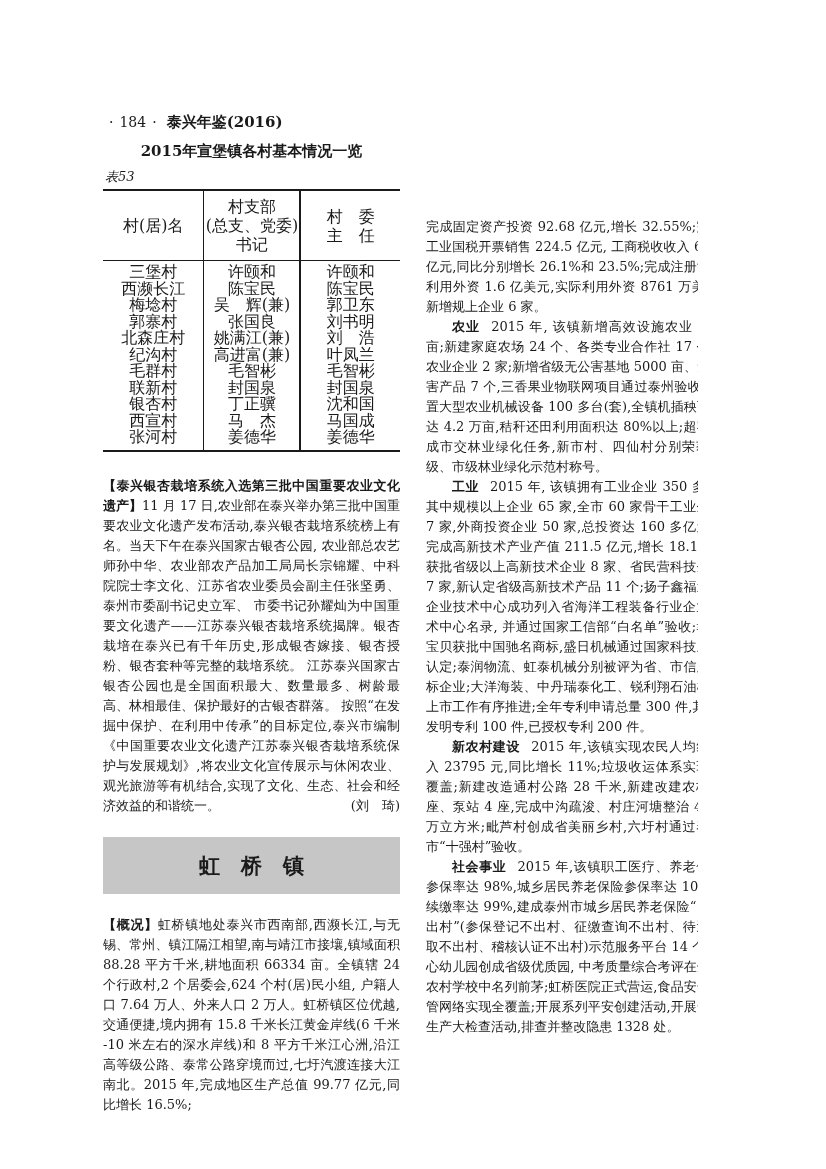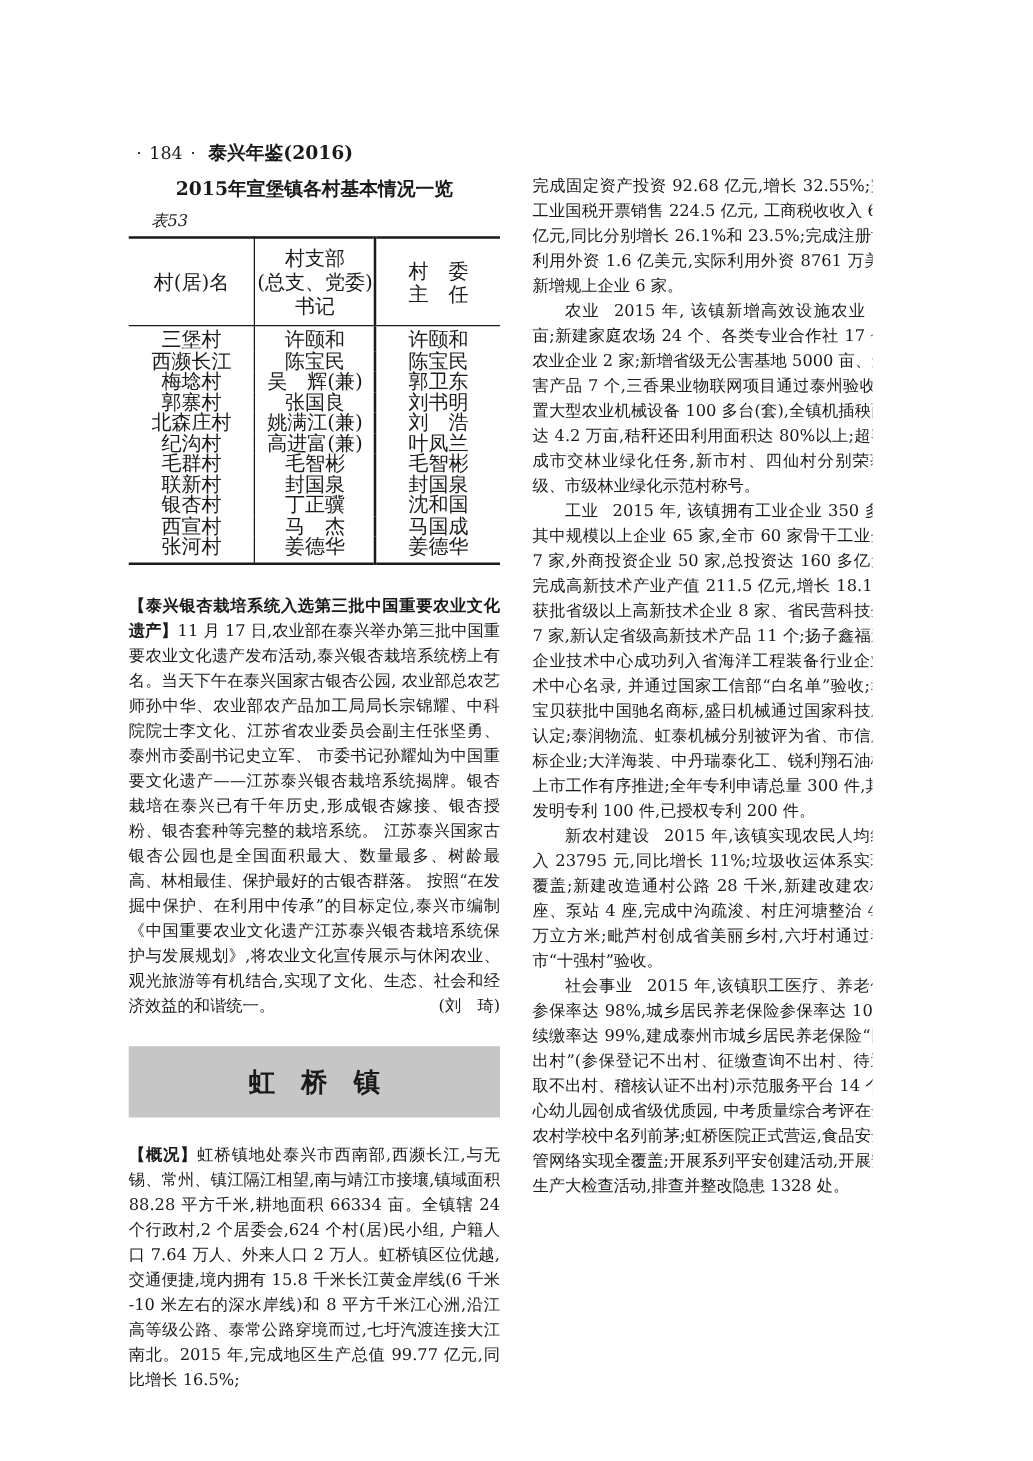--- a/index.html
+++ b/index.html
@@ -23,43 +23,44 @@
     white-space: nowrap;
   }
   .page-header .dot { font-size: 14px; padding: 0 6px; }
   .page-header .book-title { font-weight: bold; font-size: 15px; padding-left: 4px; }
   .columns {
     position: absolute;
     top: 140px; left: 103px;
     width: 620px;
     display: flex;
     gap: 26px;
+    align-items: center;
   }
   .col { width: 297px; }
 
   .body-text {
     font-size: 13px;
     line-height: 20px;
     text-align: justify;
     margin: 0;
   }
   .indent { text-indent: 2em; }
-  .lead { font-weight: normal; margin-right: 0.85em; }
+  .lead { font-weight: bold; margin-right: 0.85em; }
 
   
   .table-title {
     font-size: 15px;
     font-weight: bold;
     text-align: center;
     margin: 2px 0 0 0;
   }
   .table-label {
     font-size: 13px;
     font-style: italic;
-    margin: 7px 0 3px 18px;
+    margin: 7px 0 3px 2px;
   }
   table.village-table {
     width: 100%;
     border-collapse: collapse;
     border-top: 2.5px solid #1a1a1a;
     border-bottom: 2.5px solid #1a1a1a;
     font-size: 16px;
   }
   .village-table th {
     font-weight: normal;

